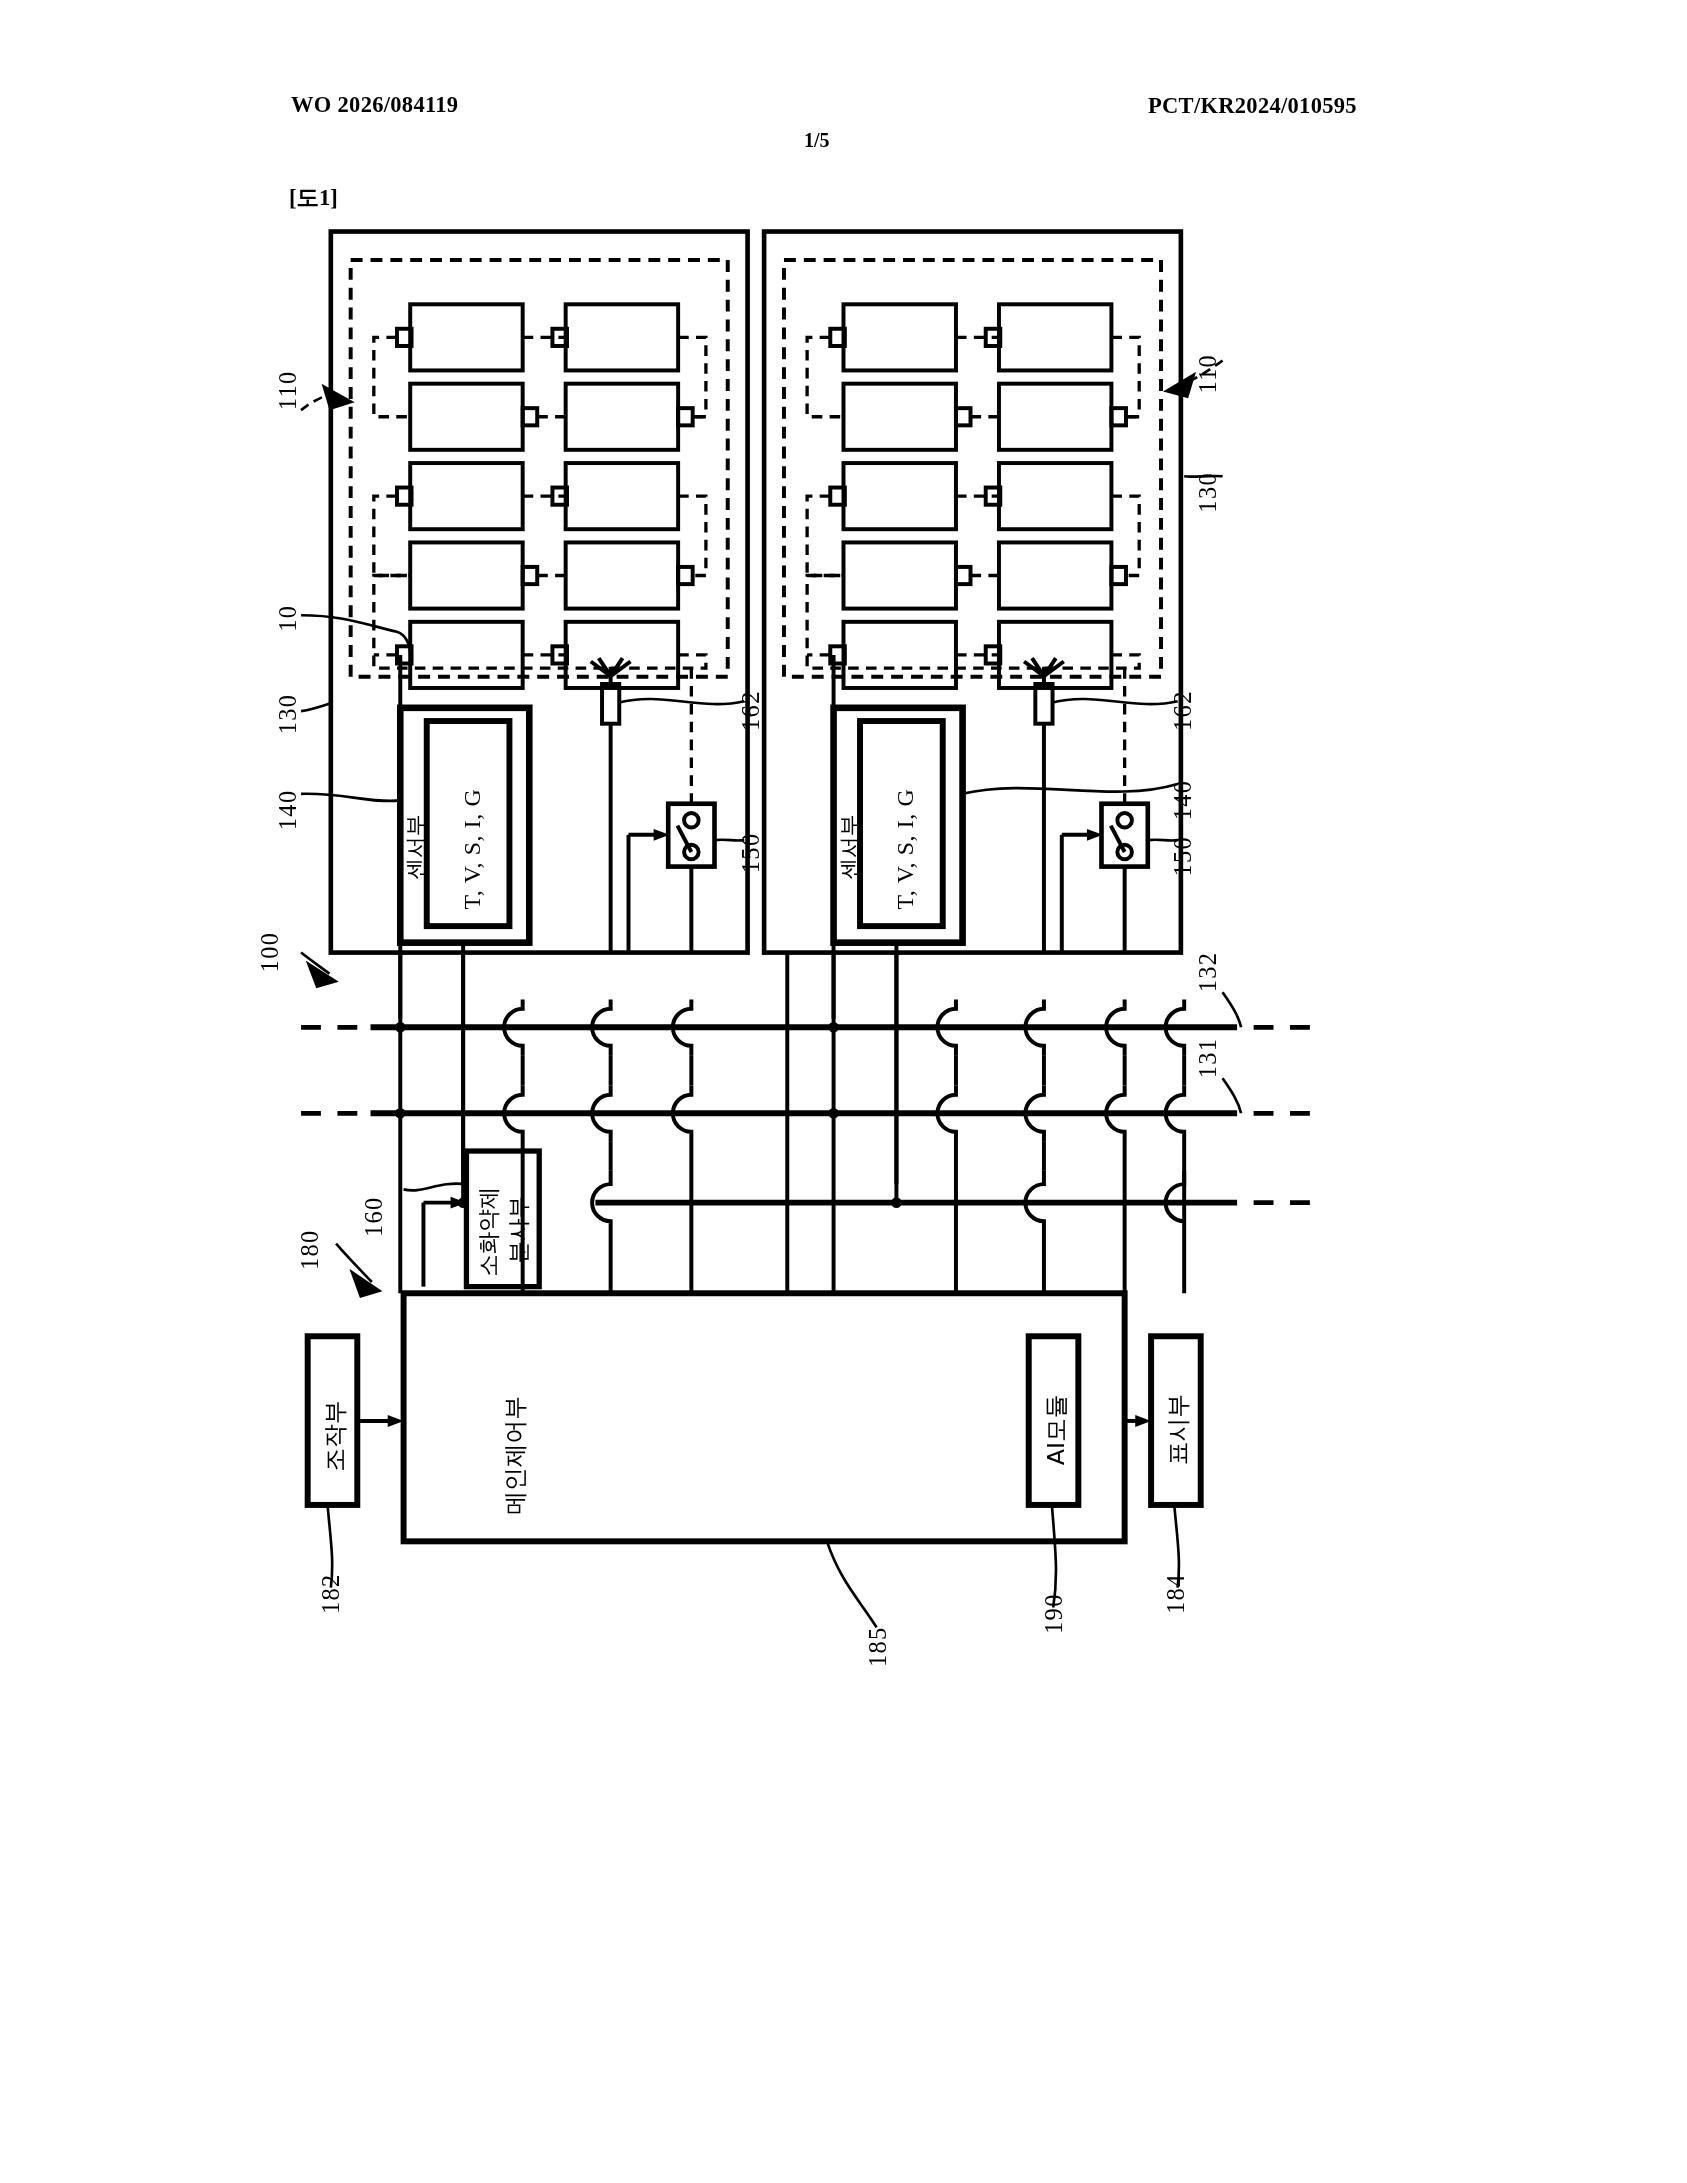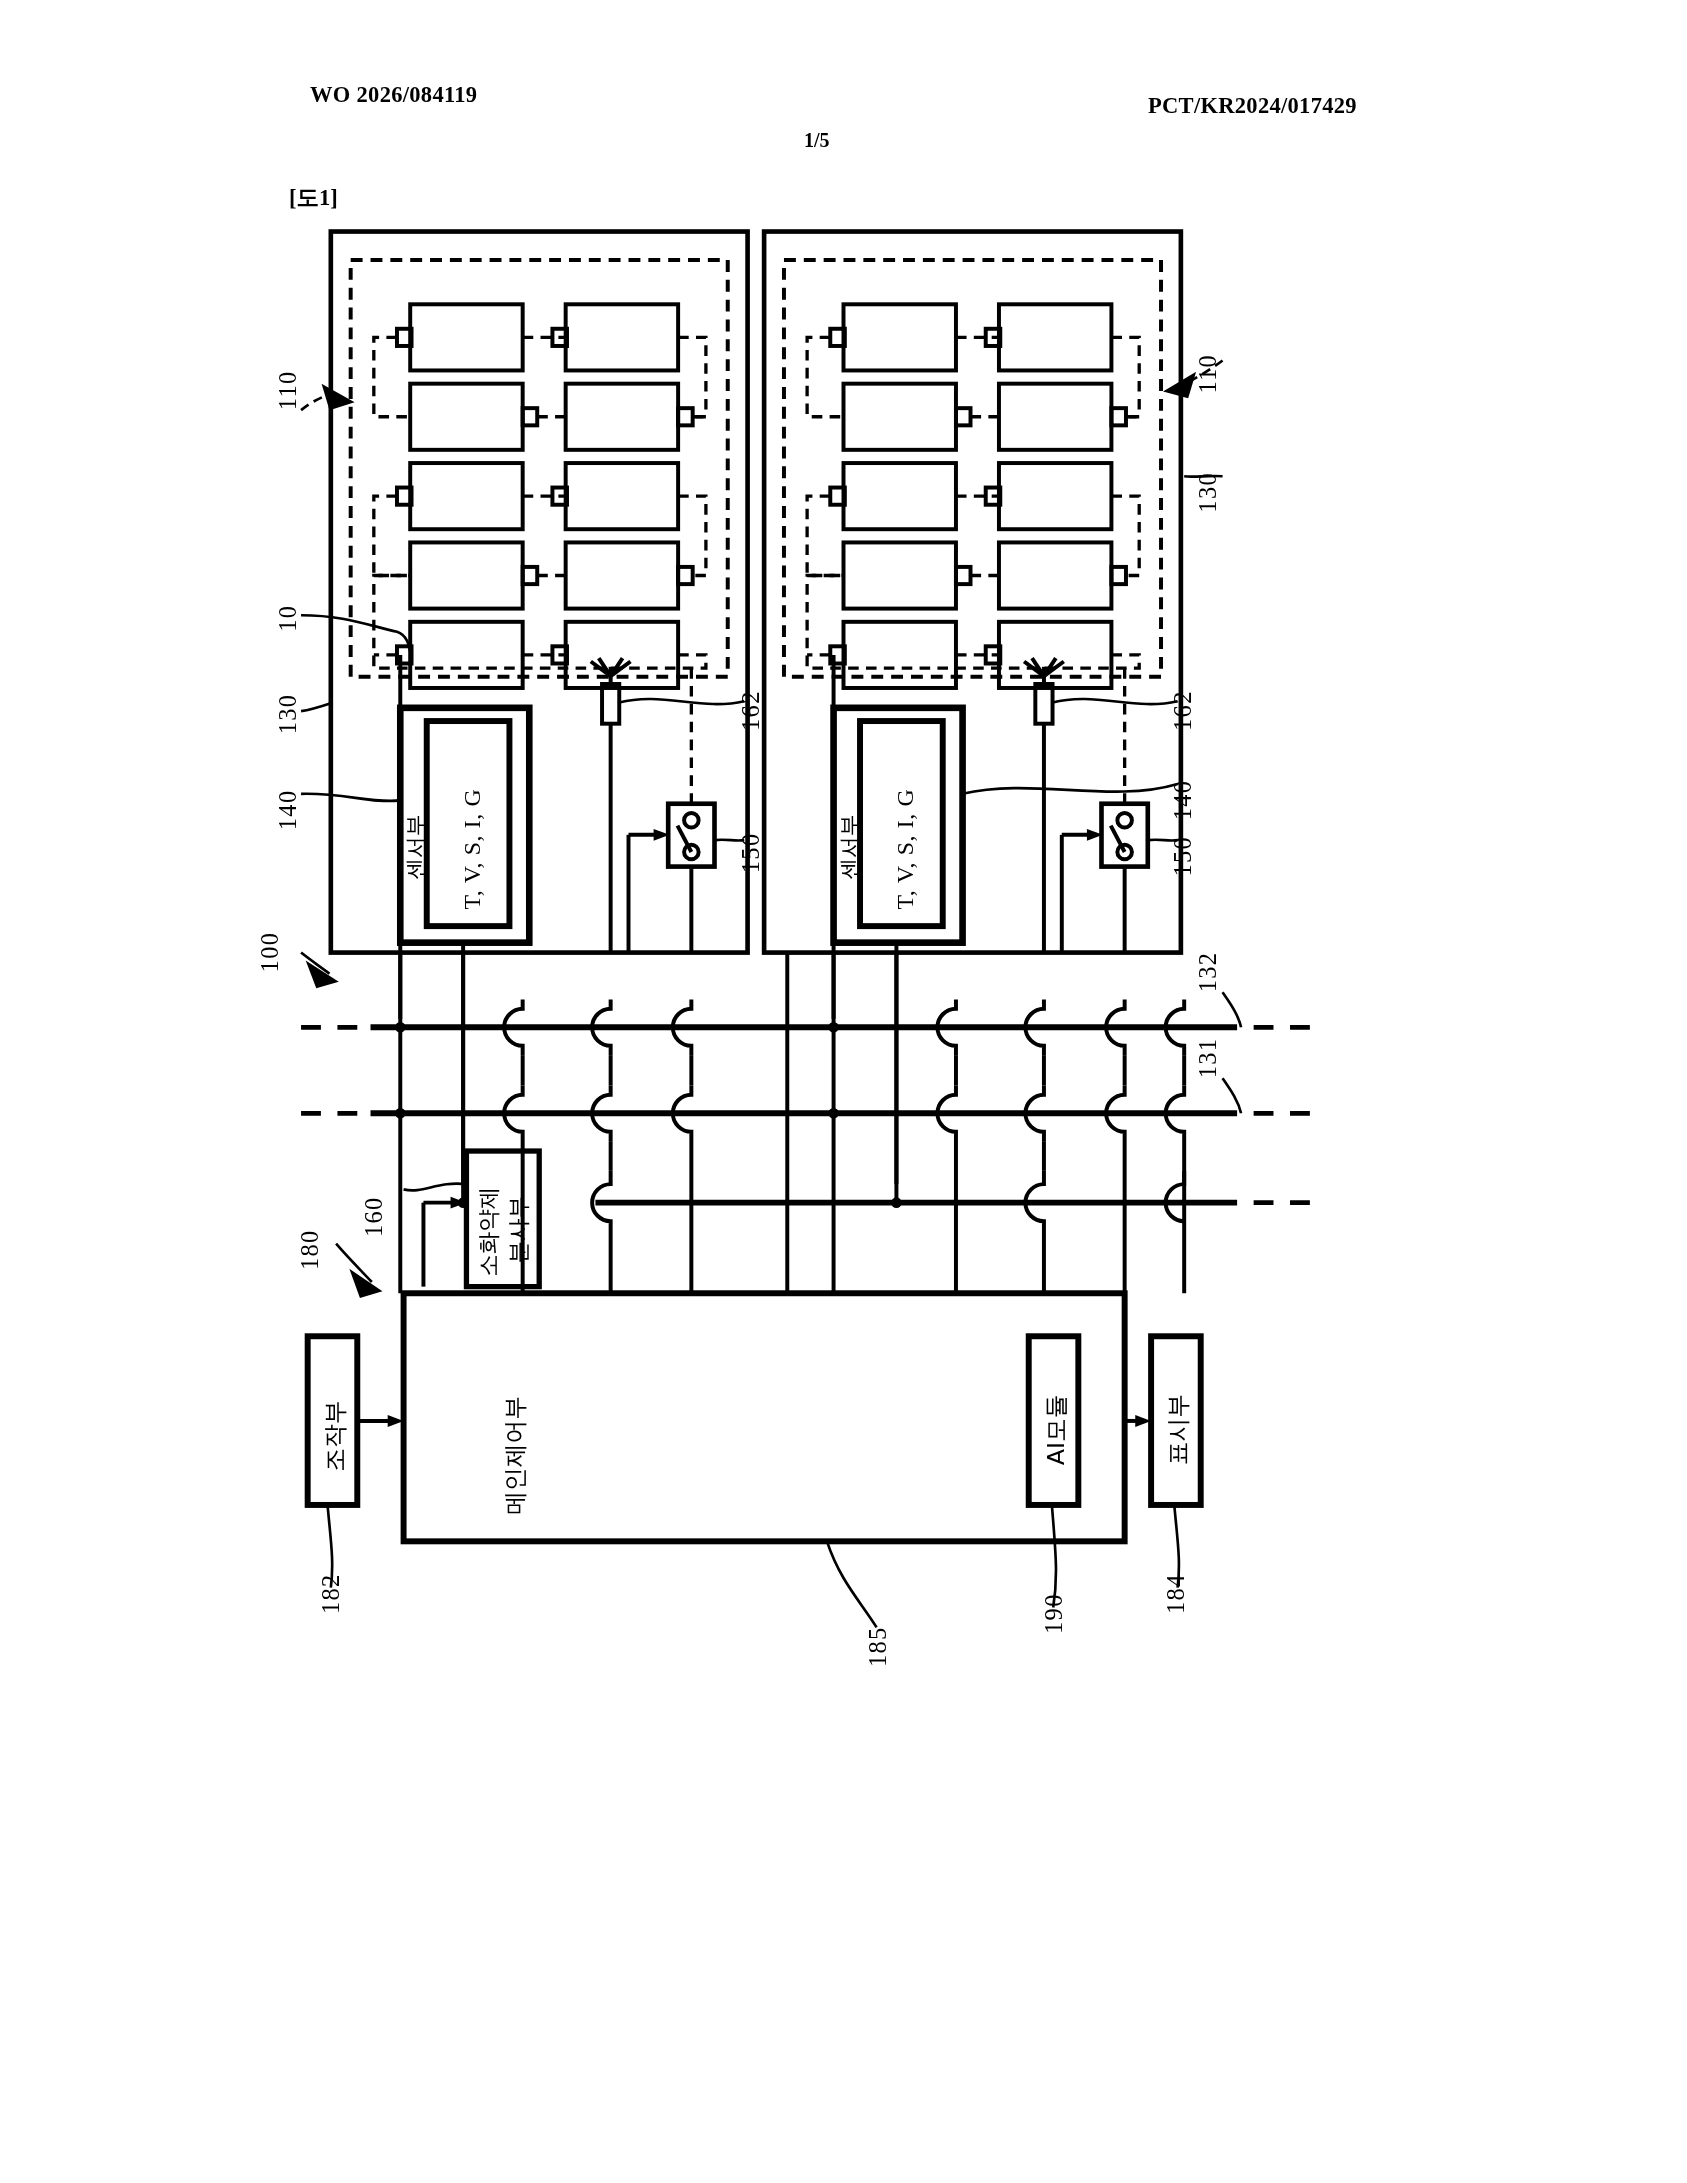--- a/index.html
+++ b/index.html
@@ -1,36 +1,36 @@
 <!DOCTYPE html>
 <html style="font-size:10.6px"><head>
 <meta charset="utf-8">
 <style>
   html,body{margin:0;padding:0;background:#fff;}
   body{width:1687px;height:2183px;position:relative;
        font-family:"Liberation Serif", serif; color:#000;}
   .hdr{position:absolute;font-weight:bold;font-size:22.5px;letter-spacing:0.3px;}
-  #hdr-left{left:291px;top:82px;margin-left:19px;}
+  #hdr-left{left:291px;top:92px;}
   #hdr-right{left:1148px;top:93px;}
   #page-num{position:absolute;left:804px;top:129px;font-weight:bold;font-size:20px;}
   #fig-label{position:absolute;left:248px;top:182px;font-size:22.5px;font-weight:bold;margin-left:41px;}
   #figure{position:absolute;left:0;top:0;width:1687px;height:2183px;}
   svg{display:block;}
   text{font-family:"Liberation Serif", serif;fill:#000;}
   .refnum{font-size:37px;letter-spacing:2px;}
   .kolabel{font-family:"DejaVu Sans", sans-serif;font-size:34px;}
   .sensorlabel{font-family:"DejaVu Sans", sans-serif;font-size:33px;}
   .tvsig{font-size:36px;letter-spacing:1px;}
   .mainlabel{font-family:"DejaVu Sans", sans-serif;font-size:36px;}
 </style>
 </head>
 <body>
 
 <div class="hdr" id="hdr-left">WO 2026/084119</div>
-<div class="hdr" id="hdr-right">PCT/KR2024/017429</div>
+<div class="hdr" id="hdr-right">PCT/KR2024/010595</div>
 <div id="page-num">1/5</div>
 <div id="fig-label">[도1]</div>
 
 <div id="figure">
 <svg width="1687" height="2183" viewBox="0 0 2550 3300" xmlns="http://www.w3.org/2000/svg">
   <g fill="none" stroke="#000" stroke-linecap="butt">
 
     <rect x="500" y="350" width="630" height="1090" stroke-width="7"></rect>
 
     <rect x="530" y="393" width="570" height="630" stroke-width="6" stroke-dasharray="18,12"></rect>

